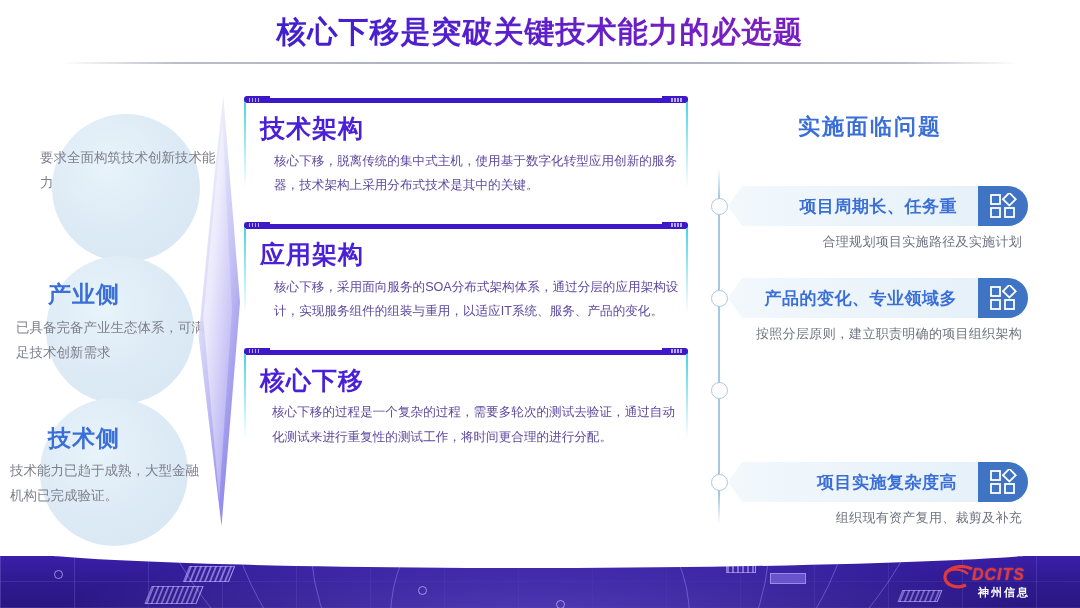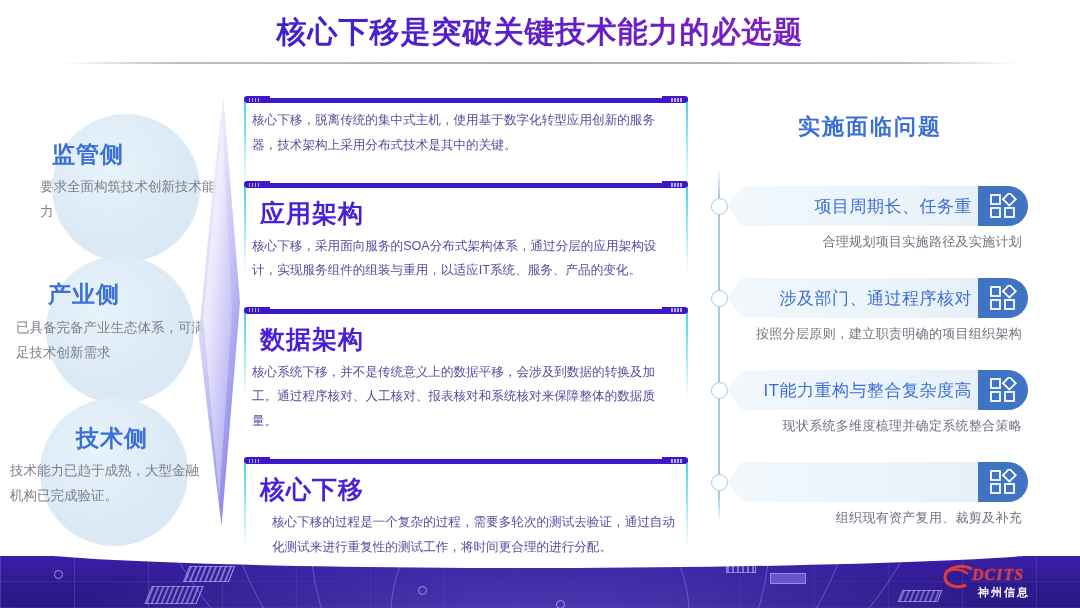--- a/index.html
+++ b/index.html
@@ -41,21 +41,21 @@
   .side-1{ left:6px;  top:54px; }
   .side-2{ left:2px;  top:196px;font-family:Liberation Mono, monospace; }
   .side-3{ left:0px;  top:338px; }
 
   .side-title{
     font-size:23px; font-weight:bold; color:#3a6fd8; line-height:1.25;
     letter-spacing:1px;
   }
   .side-1 .side-title{ padding-left:46px; }
   .side-2 .side-title{ padding-left:46px; }
-  .side-3 .side-title{ padding-left:76px; }
+  .side-3 .side-title{ padding-left:48px; }
   .side-desc{
     margin-top:6px; font-size:13.5px; color:#7e7f8c; line-height:1.85;
   }
   .side-1 .side-desc{ padding-left:34px; }
   .side-2 .side-desc{ padding-left:14px; }
   .side-3 .side-desc{ padding-left:10px; }
 
   
   .lens{
     position:absolute; left:196px; top:96px; width:44px; height:430px;
@@ -104,21 +104,21 @@
   }
   .card-rail-r{
     position:absolute; right:6px; top:6px; width:2px; height:86px;
     background:linear-gradient(180deg,#49d4e8 0%,rgba(73,212,232,0) 100%);
   }
   .card-head{
     font-size:25px; font-weight:bold; color:#4a1fd8; letter-spacing:1px;
     margin:6px 0 6px 10px; line-height:1.15;
   }
   .card-body{
-    font-size:12.6px; color:#5b4a9e; line-height:1.95; margin-left:2px;
+    font-size:12.6px; color:#5b4a9e; line-height:1.95; margin-left:24px;
     max-width:424px;
   }
   .card-4 .card-body{ margin-left:22px; }
 
   
   .right{ position:absolute; left:700px; top:96px; width:340px; height:440px; }
   .right-title{
     position:absolute; top:16px; left:0; width:340px; text-align:center;
     font-size:22px; font-weight:bold; color:#3a6fd8; letter-spacing:2px;
   }
@@ -132,42 +132,41 @@
   }
   .prob{ position:absolute; left:28px; width:300px; }
   .pill{
     position:relative; height:40px;
     background:linear-gradient(90deg,#f2f8fc 0%,#eaf3fa 60%,#e4eff8 100%);
     clip-path:polygon(14px 0, 100% 0, 100% 100%, 14px 100%, 0 50%);
     border-radius:0 20px 20px 0;
     display:flex; align-items:center; justify-content:flex-end;
   }
   .pill-label{
-    font-size:17px; font-weight:normal; color:#3a6fd8; letter-spacing:.5px;
-    padding-right:6px; white-space:nowrap;
+    font-size:17px; font-weight:bold; color:#3a6fd8; letter-spacing:.5px;
+    padding-right:21px; white-space:nowrap;
   }
   .pill-icon{
     width:50px; height:40px; flex:0 0 50px;
     background:#3f73c4; border-radius:0 20px 20px 0;
     display:flex; align-items:center; justify-content:center;
   }
   .pill-icon svg{ display:block; }
   .prob-sub{
     margin-top:7px; text-align:right; padding-right:6px;
     font-size:13px; color:#6f7380; letter-spacing:.3px;
   }
 
   
   .footer{
     position:absolute; left:0; bottom:0; width:1080px; height:52px;
     background:
       radial-gradient(ellipse 700px 120px at 50% 130%, rgba(120,95,235,.55) 0%, rgba(60,35,170,0) 70%),
       linear-gradient(180deg,#3a1fa8 0%,#2e1a8e 55%,#2a1782 100%);
     overflow:hidden;
-    font-family:Liberation Serif, serif;
   }
   .foot-wave{
     position:absolute; left:-4px; top:-10px; width:1090px; height:22px;
     background:#ffffff;
     border-radius:0 0 52% 48% / 0 0 100% 100%;
   }
   .foot-arc{
     position:absolute; border:1px solid rgba(170,150,255,.42); border-radius:50%;
     left:50%; bottom:-160px; transform:translateX(-50%);
   }
@@ -228,21 +227,20 @@
   <div class="slide-title">核心下移是突破关键技术能力的必选题</div>
   <div class="title-rule"></div>
 </div>
 
 <div class="sidebar">
   <div class="blob blob-1"></div>
   <div class="blob blob-2"></div>
   <div class="blob blob-3"></div>
 
   <div class="side-item side-1">
-    <div class="side-title">监管侧</div>
     <div class="side-desc">要求全面构筑技术创新技术能力</div>
   </div>
 
   <div class="side-item side-2">
     <div class="side-title">产业侧</div>
     <div class="side-desc">已具备完备产业生态体系，可满足技术创新需求</div>
   </div>
 
   <div class="side-item side-3">
     <div class="side-title">技术侧</div>
@@ -257,50 +255,38 @@
   <div class="card card-1">
     <div class="card-top">
       <div class="tab-l"></div>
       <div class="dots-l"></div>
       <div class="bar"></div>
       <div class="tab-r"></div>
       <div class="dots-r"></div>
     </div>
     <div class="card-rail-l"></div>
     <div class="card-rail-r"></div>
+    <div class="card-head">技术架构</div>
     <div class="card-body">核心下移，脱离传统的集中式主机，使用基于数字化转型应用创新的服务器，技术架构上采用分布式技术是其中的关键。</div>
   </div>
 
   <div class="card card-2">
     <div class="card-top">
       <div class="tab-l"></div>
       <div class="dots-l"></div>
       <div class="bar"></div>
       <div class="tab-r"></div>
       <div class="dots-r"></div>
     </div>
     <div class="card-rail-l"></div>
     <div class="card-rail-r"></div>
     <div class="card-head">应用架构</div>
     <div class="card-body">核心下移，采用面向服务的SOA分布式架构体系，通过分层的应用架构设计，实现服务组件的组装与重用，以适应IT系统、服务、产品的变化。</div>
   </div>
 
-  <div class="card card-3">
-    <div class="card-top">
-      <div class="tab-l"></div>
-      <div class="dots-l"></div>
-      <div class="bar"></div>
-      <div class="tab-r"></div>
-      <div class="dots-r"></div>
-    </div>
-    <div class="card-rail-l"></div>
-    <div class="card-rail-r"></div>
-    <div class="card-head">数据架构</div>
-    <div class="card-body">核心系统下移，并不是传统意义上的数据平移，会涉及到数据的转换及加工。通过程序核对、人工核对、报表核对和系统核对来保障整体的数据质量。</div>
-  </div>
 
   <div class="card card-4">
     <div class="card-top">
       <div class="tab-l"></div>
       <div class="dots-l"></div>
       <div class="bar"></div>
       <div class="tab-r"></div>
       <div class="dots-r"></div>
     </div>
     <div class="card-rail-l"></div>
@@ -330,50 +316,37 @@
           <rect x="16" y="15" width="9" height="9"></rect>
           <rect x="15.5" y="1.5" width="9" height="9" transform="rotate(45 20 6.5)"></rect>
         </svg>
       </div>
     </div>
     <div class="prob-sub">合理规划项目实施路径及实施计划</div>
   </div>
 
   <div class="prob" style="top:182px">
     <div class="pill">
-      <div class="pill-label">涉及部门、通过程序核对</div>
+      <div class="pill-label">产品的变化、专业领域多</div>
       <div class="pill-icon">
         <svg width="28" height="26" viewBox="0 0 28 26" fill="none" stroke="#ffffff" stroke-width="1.8">
           <rect x="2" y="2" width="9" height="9"></rect>
           <rect x="2" y="15" width="9" height="9"></rect>
           <rect x="16" y="15" width="9" height="9"></rect>
           <rect x="15.5" y="1.5" width="9" height="9" transform="rotate(45 20 6.5)"></rect>
         </svg>
       </div>
     </div>
     <div class="prob-sub">按照分层原则，建立职责明确的项目组织架构</div>
   </div>
 
-  <div class="prob" style="top:274px">
-    <div class="pill">
-      <div class="pill-label">IT能力重构与整合复杂度高</div>
-      <div class="pill-icon">
-        <svg width="28" height="26" viewBox="0 0 28 26" fill="none" stroke="#ffffff" stroke-width="1.8">
-          <rect x="2" y="2" width="9" height="9"></rect>
-          <rect x="2" y="15" width="9" height="9"></rect>
-          <rect x="16" y="15" width="9" height="9"></rect>
-          <rect x="15.5" y="1.5" width="9" height="9" transform="rotate(45 20 6.5)"></rect>
-        </svg>
-      </div>
-    </div>
-    <div class="prob-sub">现状系统多维度梳理并确定系统整合策略</div>
-  </div>
 
   <div class="prob" style="top:366px">
     <div class="pill">
+      <div class="pill-label">项目实施复杂度高</div>
       <div class="pill-icon">
         <svg width="28" height="26" viewBox="0 0 28 26" fill="none" stroke="#ffffff" stroke-width="1.8">
           <rect x="2" y="2" width="9" height="9"></rect>
           <rect x="2" y="15" width="9" height="9"></rect>
           <rect x="16" y="15" width="9" height="9"></rect>
           <rect x="15.5" y="1.5" width="9" height="9" transform="rotate(45 20 6.5)"></rect>
         </svg>
       </div>
     </div>
     <div class="prob-sub">组织现有资产复用、裁剪及补充</div>

